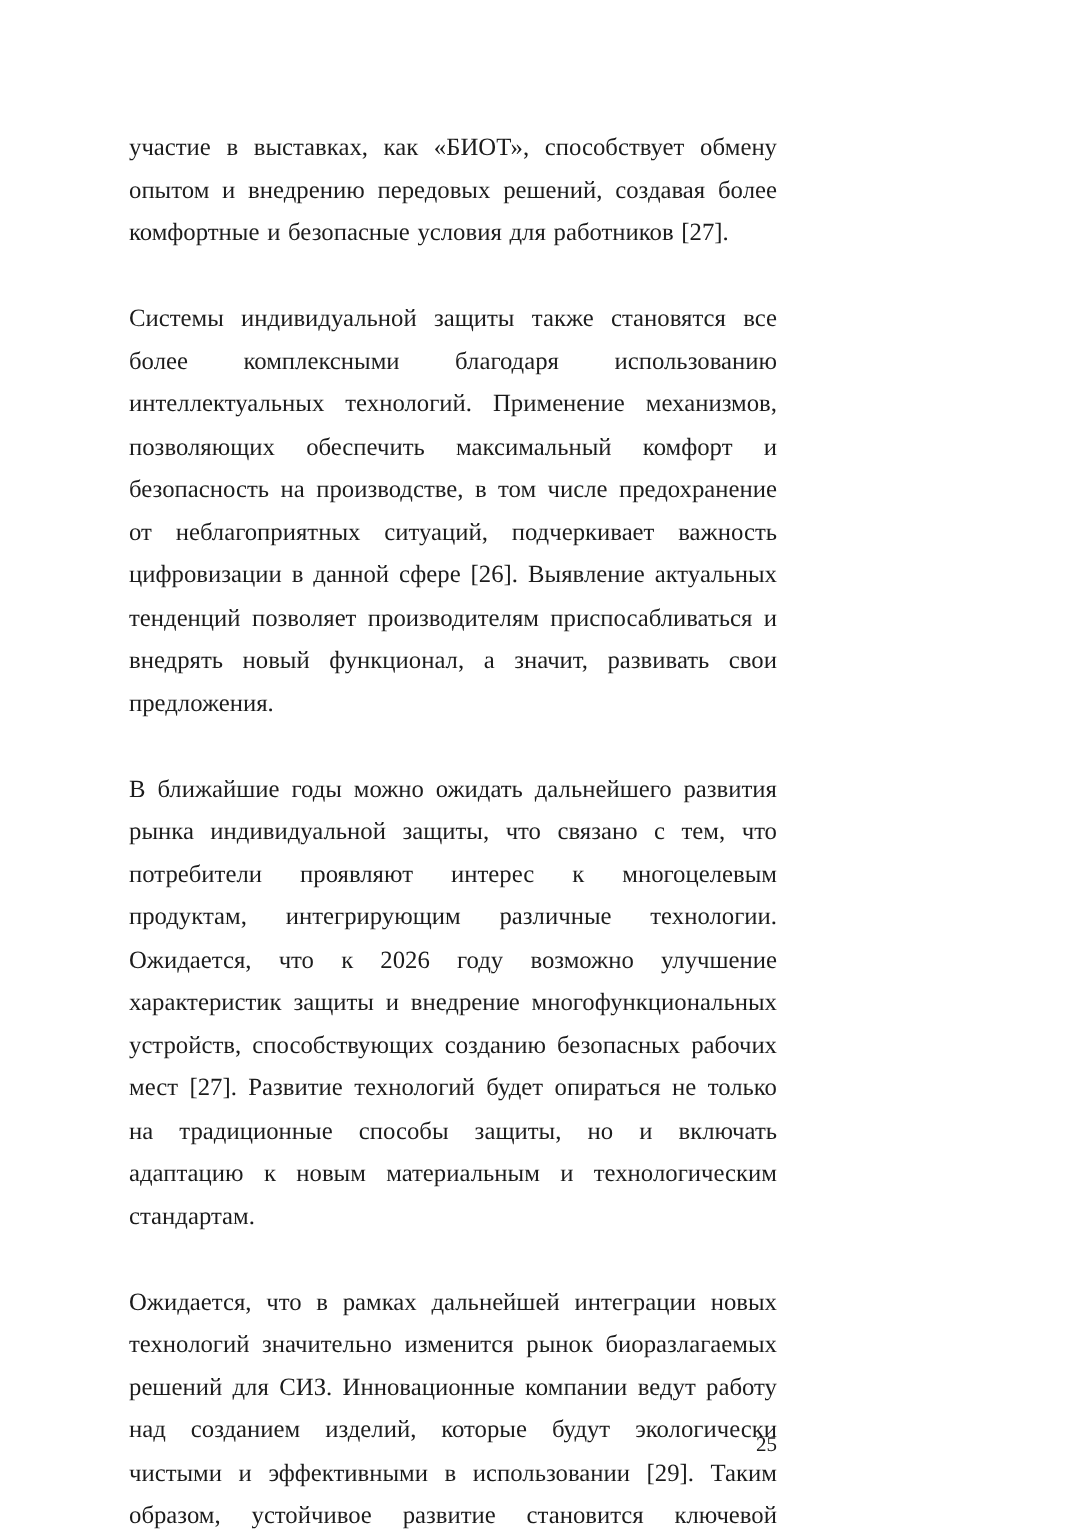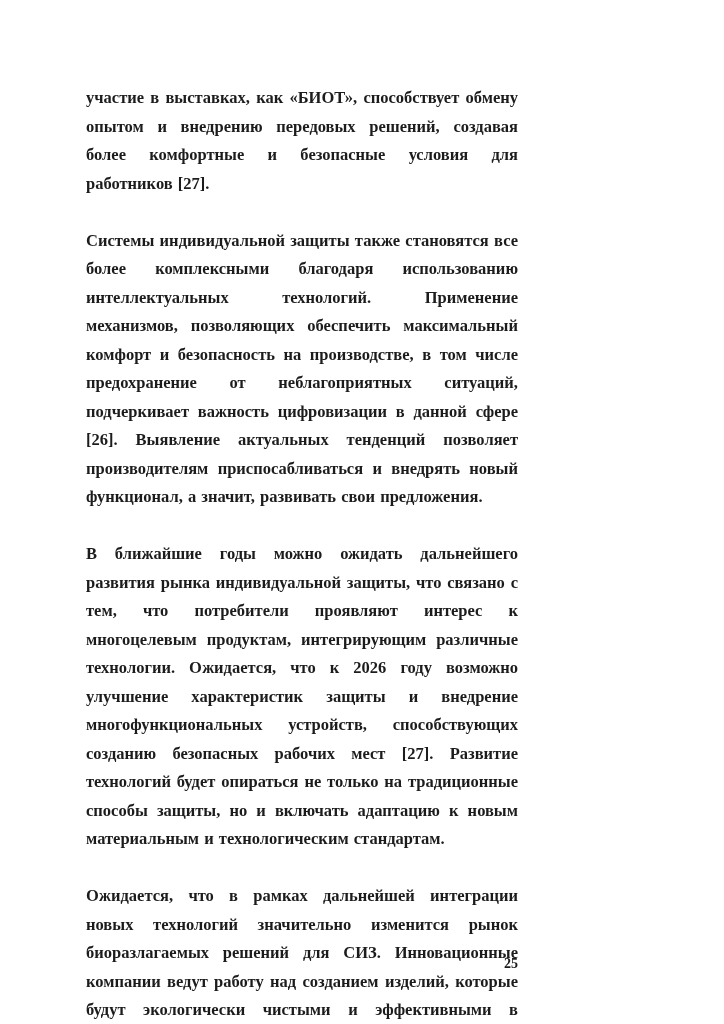--- a/index.html
+++ b/index.html
@@ -7,21 +7,20 @@
     background: #ffffff;
   }
   .page {
     position: relative;
     width: 604px;
     height: 1024px;
     background: #ffffff;
     font-family: "Liberation Serif", "DejaVu Serif", serif;
     color: #1c1c1c;
     overflow: hidden;
-    font-weight: bold;
   }
   .content {
     position: absolute;
     left: 86px;
     right: 86px;
     top: 84px;
   }
   .content p {
     font-size: 16.5px;
     line-height: 28.5px;

